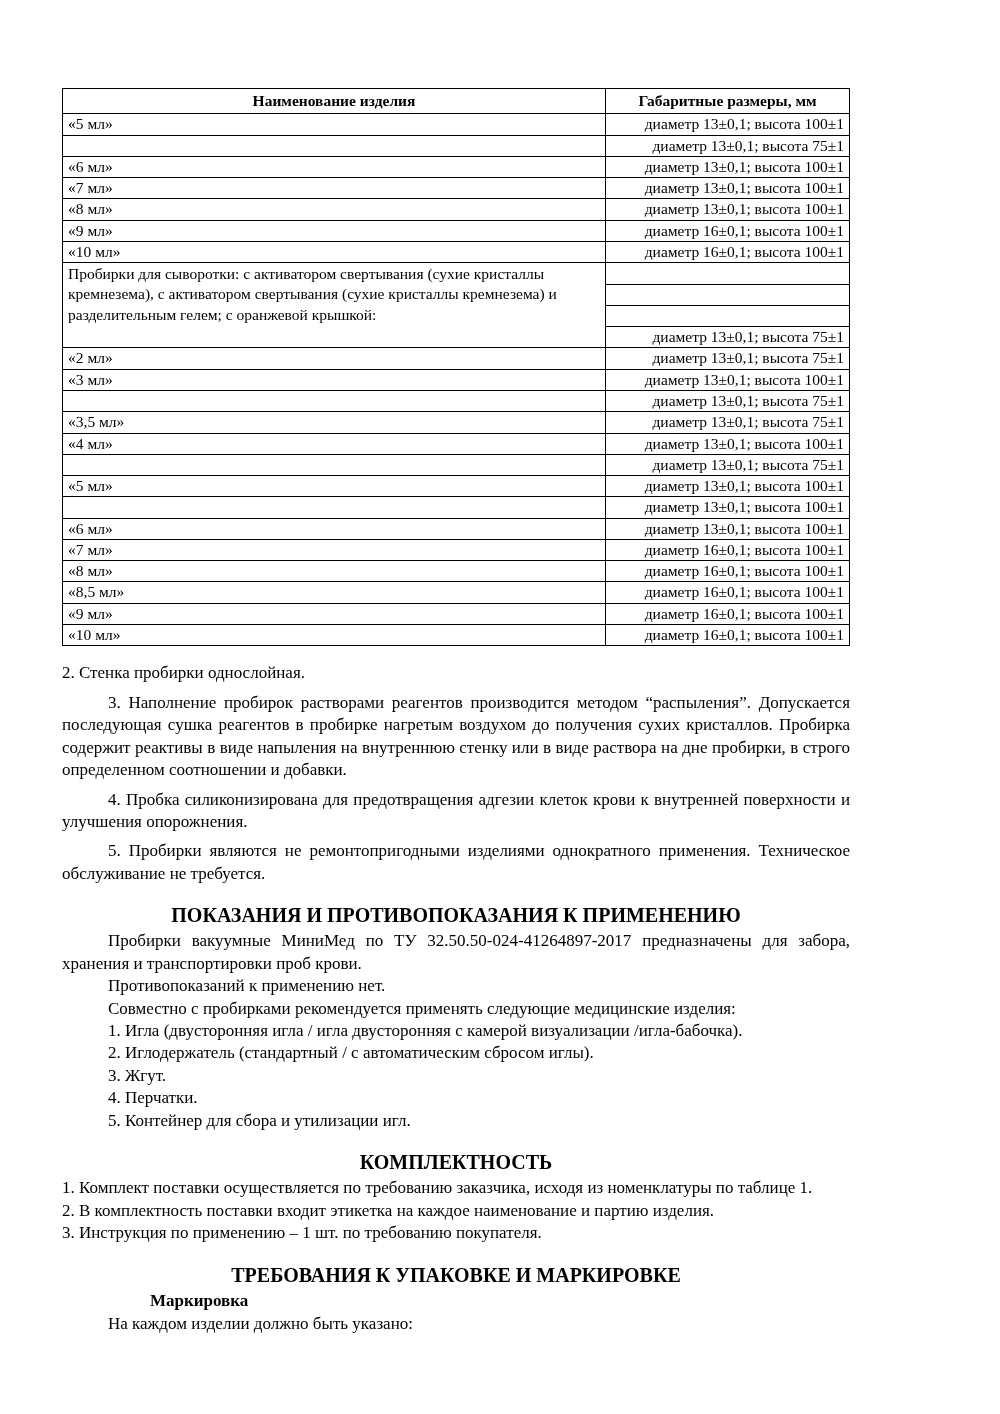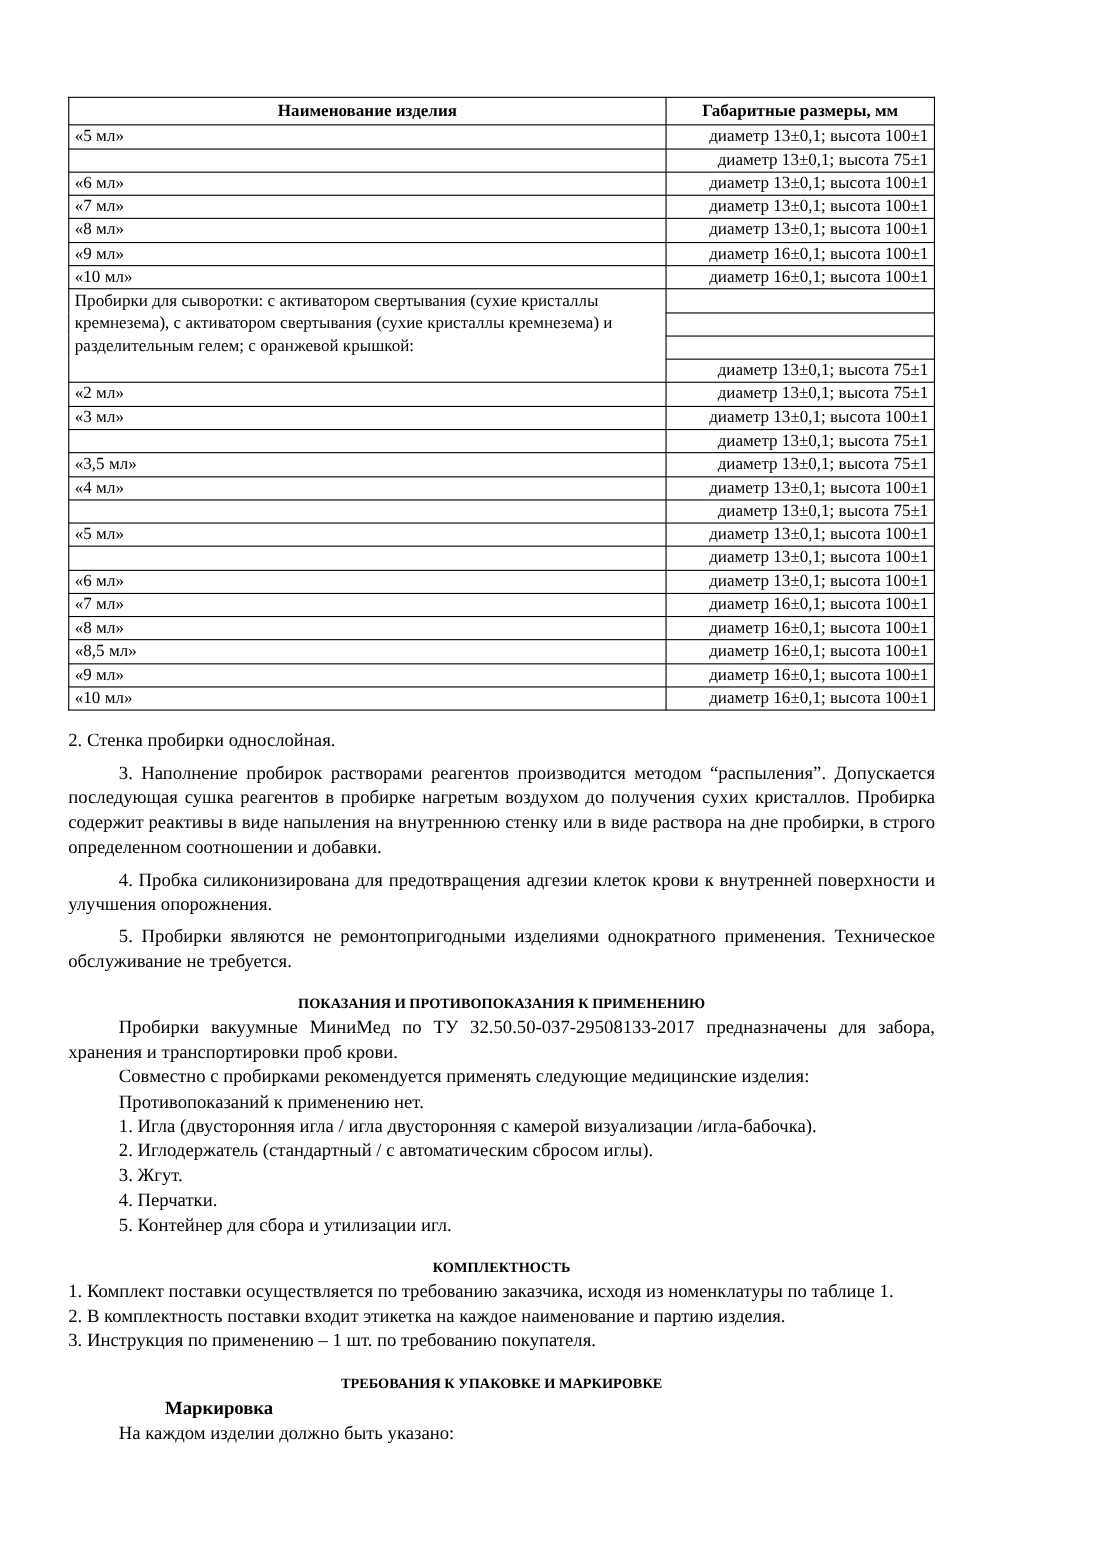--- a/index.html
+++ b/index.html
@@ -59,21 +59,21 @@
   }
   .para {
     margin-top: 7px;
   }
   .indent {
     text-indent: 46px;
   }
   .heading {
     text-align: center;
     font-weight: bold;
-    font-size: 13px;
+    font-size: 20px;
     margin: 19px 0 3px 0;
   }
   .subheading {
     font-weight: bold;
     font-size: 17px;
     margin: 4px 0 2px 0;
     padding-left: 88px;
   }
   .list-item {
     font-size: 17px;
@@ -203,23 +203,23 @@
       </tr>
     </tbody>
   </table>
 
   <p class="body-text after-table">2. Стенка пробирки однослойная.</p>
   <p class="body-text para indent">3. Наполнение пробирок растворами реагентов производится методом “распыления”. Допускается последующая сушка реагентов в пробирке нагретым воздухом до получения сухих кристаллов. Пробирка содержит реактивы в виде напыления на внутреннюю стенку или в виде раствора на дне пробирки, в строго определенном соотношении и добавки.</p>
   <p class="body-text para indent">4. Пробка силиконизирована для предотвращения адгезии клеток крови к внутренней поверхности и улучшения опорожнения.</p>
   <p class="body-text para indent">5. Пробирки являются не ремонтопригодными изделиями однократного применения. Техническое обслуживание не требуется.</p>
 
   <h2 class="heading">ПОКАЗАНИЯ И ПРОТИВОПОКАЗАНИЯ К ПРИМЕНЕНИЮ</h2>
-  <p class="body-text indent">Пробирки вакуумные МиниМед по ТУ 32.50.50-037-29508133-2017 предназначены для забора, хранения и транспортировки проб крови.</p>
+  <p class="body-text indent">Пробирки вакуумные МиниМед по ТУ 32.50.50-024-41264897-2017 предназначены для забора, хранения и транспортировки проб крови.</p>
+  <p class="body-text indent">Противопоказаний к применению нет.</p>
   <p class="body-text indent">Совместно с пробирками рекомендуется применять следующие медицинские изделия:</p>
-  <p class="body-text indent">Противопоказаний к применению нет.</p>
   <div class="list-item">1. Игла (двусторонняя игла / игла двусторонняя с камерой визуализации /игла-бабочка).</div>
   <div class="list-item">2. Иглодержатель (стандартный / с автоматическим сбросом иглы).</div>
   <div class="list-item">3. Жгут.</div>
   <div class="list-item">4. Перчатки.</div>
   <div class="list-item">5. Контейнер для сбора и утилизации игл.</div>
 
   <h2 class="heading">КОМПЛЕКТНОСТЬ</h2>
   <p class="body-text">1. Комплект поставки осуществляется по требованию заказчика, исходя из номенклатуры по таблице 1.</p>
   <p class="body-text tight">2. В комплектность поставки входит этикетка на каждое наименование и партию изделия.</p>
   <p class="body-text tight">3. Инструкция по применению – 1 шт. по требованию покупателя.</p>

